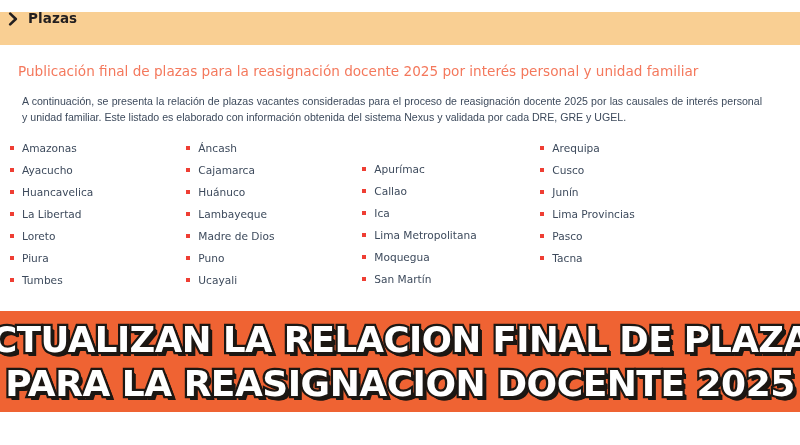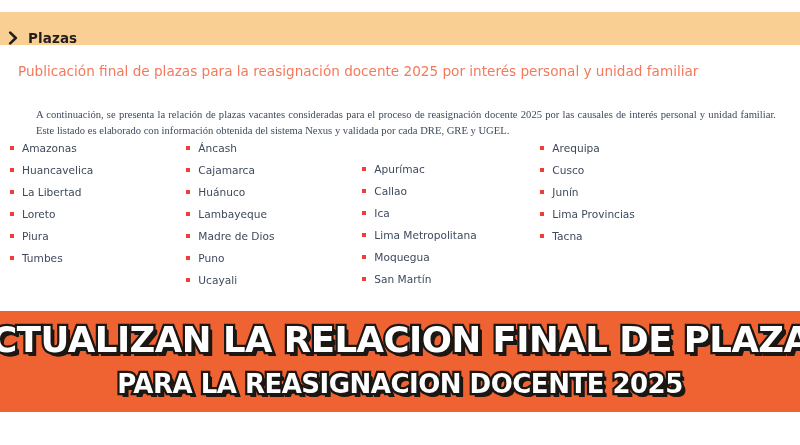--- a/index.html
+++ b/index.html
@@ -17,21 +17,21 @@
 
   
   #plazas-header {
     position: absolute;
     left: 0;
     top: 12px;
     width: 800px;
     height: 33px;
     background: #f9cf93;
     display: flex;
-    align-items: flex-end;
+    align-items: flex-start;
     box-sizing: border-box;
     padding-left: 7px;
   }
   #plazas-header .chevron {
     width: 14px;
     height: 14px;
     margin-right: 7px;
     display: inline-flex;
     align-items: center;
     justify-content: center;
@@ -64,23 +64,23 @@
     padding-top: 18px;
     font-family: "DejaVu Sans", sans-serif;
     font-size: 13.6px;
     font-weight: normal;
     color: #f4785c;
     line-height: 1.2;
     white-space: nowrap;
   }
 
   #doc-intro {
-    margin: 18px;
+    margin: 4px;
     padding-top: 10px;
-    font-family: Liberation Serif, serif;
+    font-family: Liberation Sans, sans-serif;
     font-size: 10.6px;
     color: #3d4a5c;
     line-height: 1.52;
     text-align: justify;
     width: 740px;
   }
 
   
   #regions-grid {
     position: absolute;
@@ -142,21 +142,21 @@
     color: #ffffff;
     white-space: nowrap;
     -webkit-text-stroke: 4.5px #1c1713;
     paint-order: stroke fill;
     text-shadow:
        3px 3px 0 #1c1713,
        3px 4px 0 #1c1713,
        4px 4px 0 #1c1713;
   }
   .banner-line.line-1 { font-size: 35.5px; }
-  .banner-line.line-2 { font-size: 26px; text-align: center; }
+  .banner-line.line-2 { font-size: 36px; text-align: center; }
 </style>
 </head>
 <body>
 
 <div id="plazas-header">
   <span class="chevron">
     <svg width="14" height="14" viewBox="0 0 14 14" aria-hidden="true">
       <path d="M3.2 1.6 L8.8 7 L3.2 12.4" fill="none" stroke="#231f20" stroke-width="2.6" stroke-linecap="round" stroke-linejoin="round"></path>
     </svg>
   </span>
@@ -164,20 +164,21 @@
 </div>
 
 <div id="content">
   <h1 id="doc-title">Publicación final de plazas para la reasignación docente 2025 por interés personal y unidad familiar</h1>
   <p id="doc-intro">A continuación, se presenta la relación de plazas vacantes consideradas para el proceso de reasignación docente 2025 por las causales de interés personal y unidad familiar. Este listado es elaborado con información obtenida del sistema Nexus y validada por cada DRE, GRE y UGEL.</p>
 </div>
 
 <div id="regions-grid">
   <ul class="region-column col-0">
       <li class="region-item"><span class="bullet" style="background: rgb(239, 62, 51);"></span><span>Amazonas</span></li>
+      <li class="region-item"><span class="bullet" style="background: rgb(239, 62, 51);"></span><span>Ayacucho</span></li>
       <li class="region-item"><span class="bullet" style="background: rgb(239, 62, 51);"></span><span>Huancavelica</span></li>
       <li class="region-item"><span class="bullet" style="background: rgb(239, 62, 51);"></span><span>La Libertad</span></li>
       <li class="region-item"><span class="bullet" style="background: rgb(239, 62, 51);"></span><span>Loreto</span></li>
       <li class="region-item"><span class="bullet" style="background: rgb(239, 62, 51);"></span><span>Piura</span></li>
       <li class="region-item"><span class="bullet" style="background: rgb(239, 62, 51);"></span><span>Tumbes</span></li>
     </ul>
   <ul class="region-column col-1">
       <li class="region-item"><span class="bullet" style="background: rgb(239, 62, 51);"></span><span>Áncash</span></li>
       <li class="region-item"><span class="bullet" style="background: rgb(239, 62, 51);"></span><span>Cajamarca</span></li>
       <li class="region-item"><span class="bullet" style="background: rgb(239, 62, 51);"></span><span>Huánuco</span></li>
@@ -192,20 +193,21 @@
       <li class="region-item"><span class="bullet" style="background: rgb(239, 62, 51);"></span><span>Ica</span></li>
       <li class="region-item"><span class="bullet" style="background: rgb(239, 62, 51);"></span><span>Lima Metropolitana</span></li>
       <li class="region-item"><span class="bullet" style="background: rgb(239, 62, 51);"></span><span>Moquegua</span></li>
       <li class="region-item"><span class="bullet" style="background: rgb(239, 62, 51);"></span><span>San Martín</span></li>
     </ul>
   <ul class="region-column col-3">
       <li class="region-item"><span class="bullet" style="background: rgb(239, 62, 51);"></span><span>Arequipa</span></li>
       <li class="region-item"><span class="bullet" style="background: rgb(239, 62, 51);"></span><span>Cusco</span></li>
       <li class="region-item"><span class="bullet" style="background: rgb(239, 62, 51);"></span><span>Junín</span></li>
       <li class="region-item"><span class="bullet" style="background: rgb(239, 62, 51);"></span><span>Lima Provincias</span></li>
+      <li class="region-item"><span class="bullet" style="background: rgb(239, 62, 51);"></span><span>Pasco</span></li>
       <li class="region-item"><span class="bullet" style="background: rgb(239, 62, 51);"></span><span>Tacna</span></li>
     </ul>
 </div>
 
 <div id="promo-banner">
   <div class="banner-line line-1">ACTUALIZAN LA RELACION FINAL DE PLAZAS</div>
   <div class="banner-line line-2">PARA LA REASIGNACION DOCENTE 2025</div>
 </div>
 
 </body></html>

